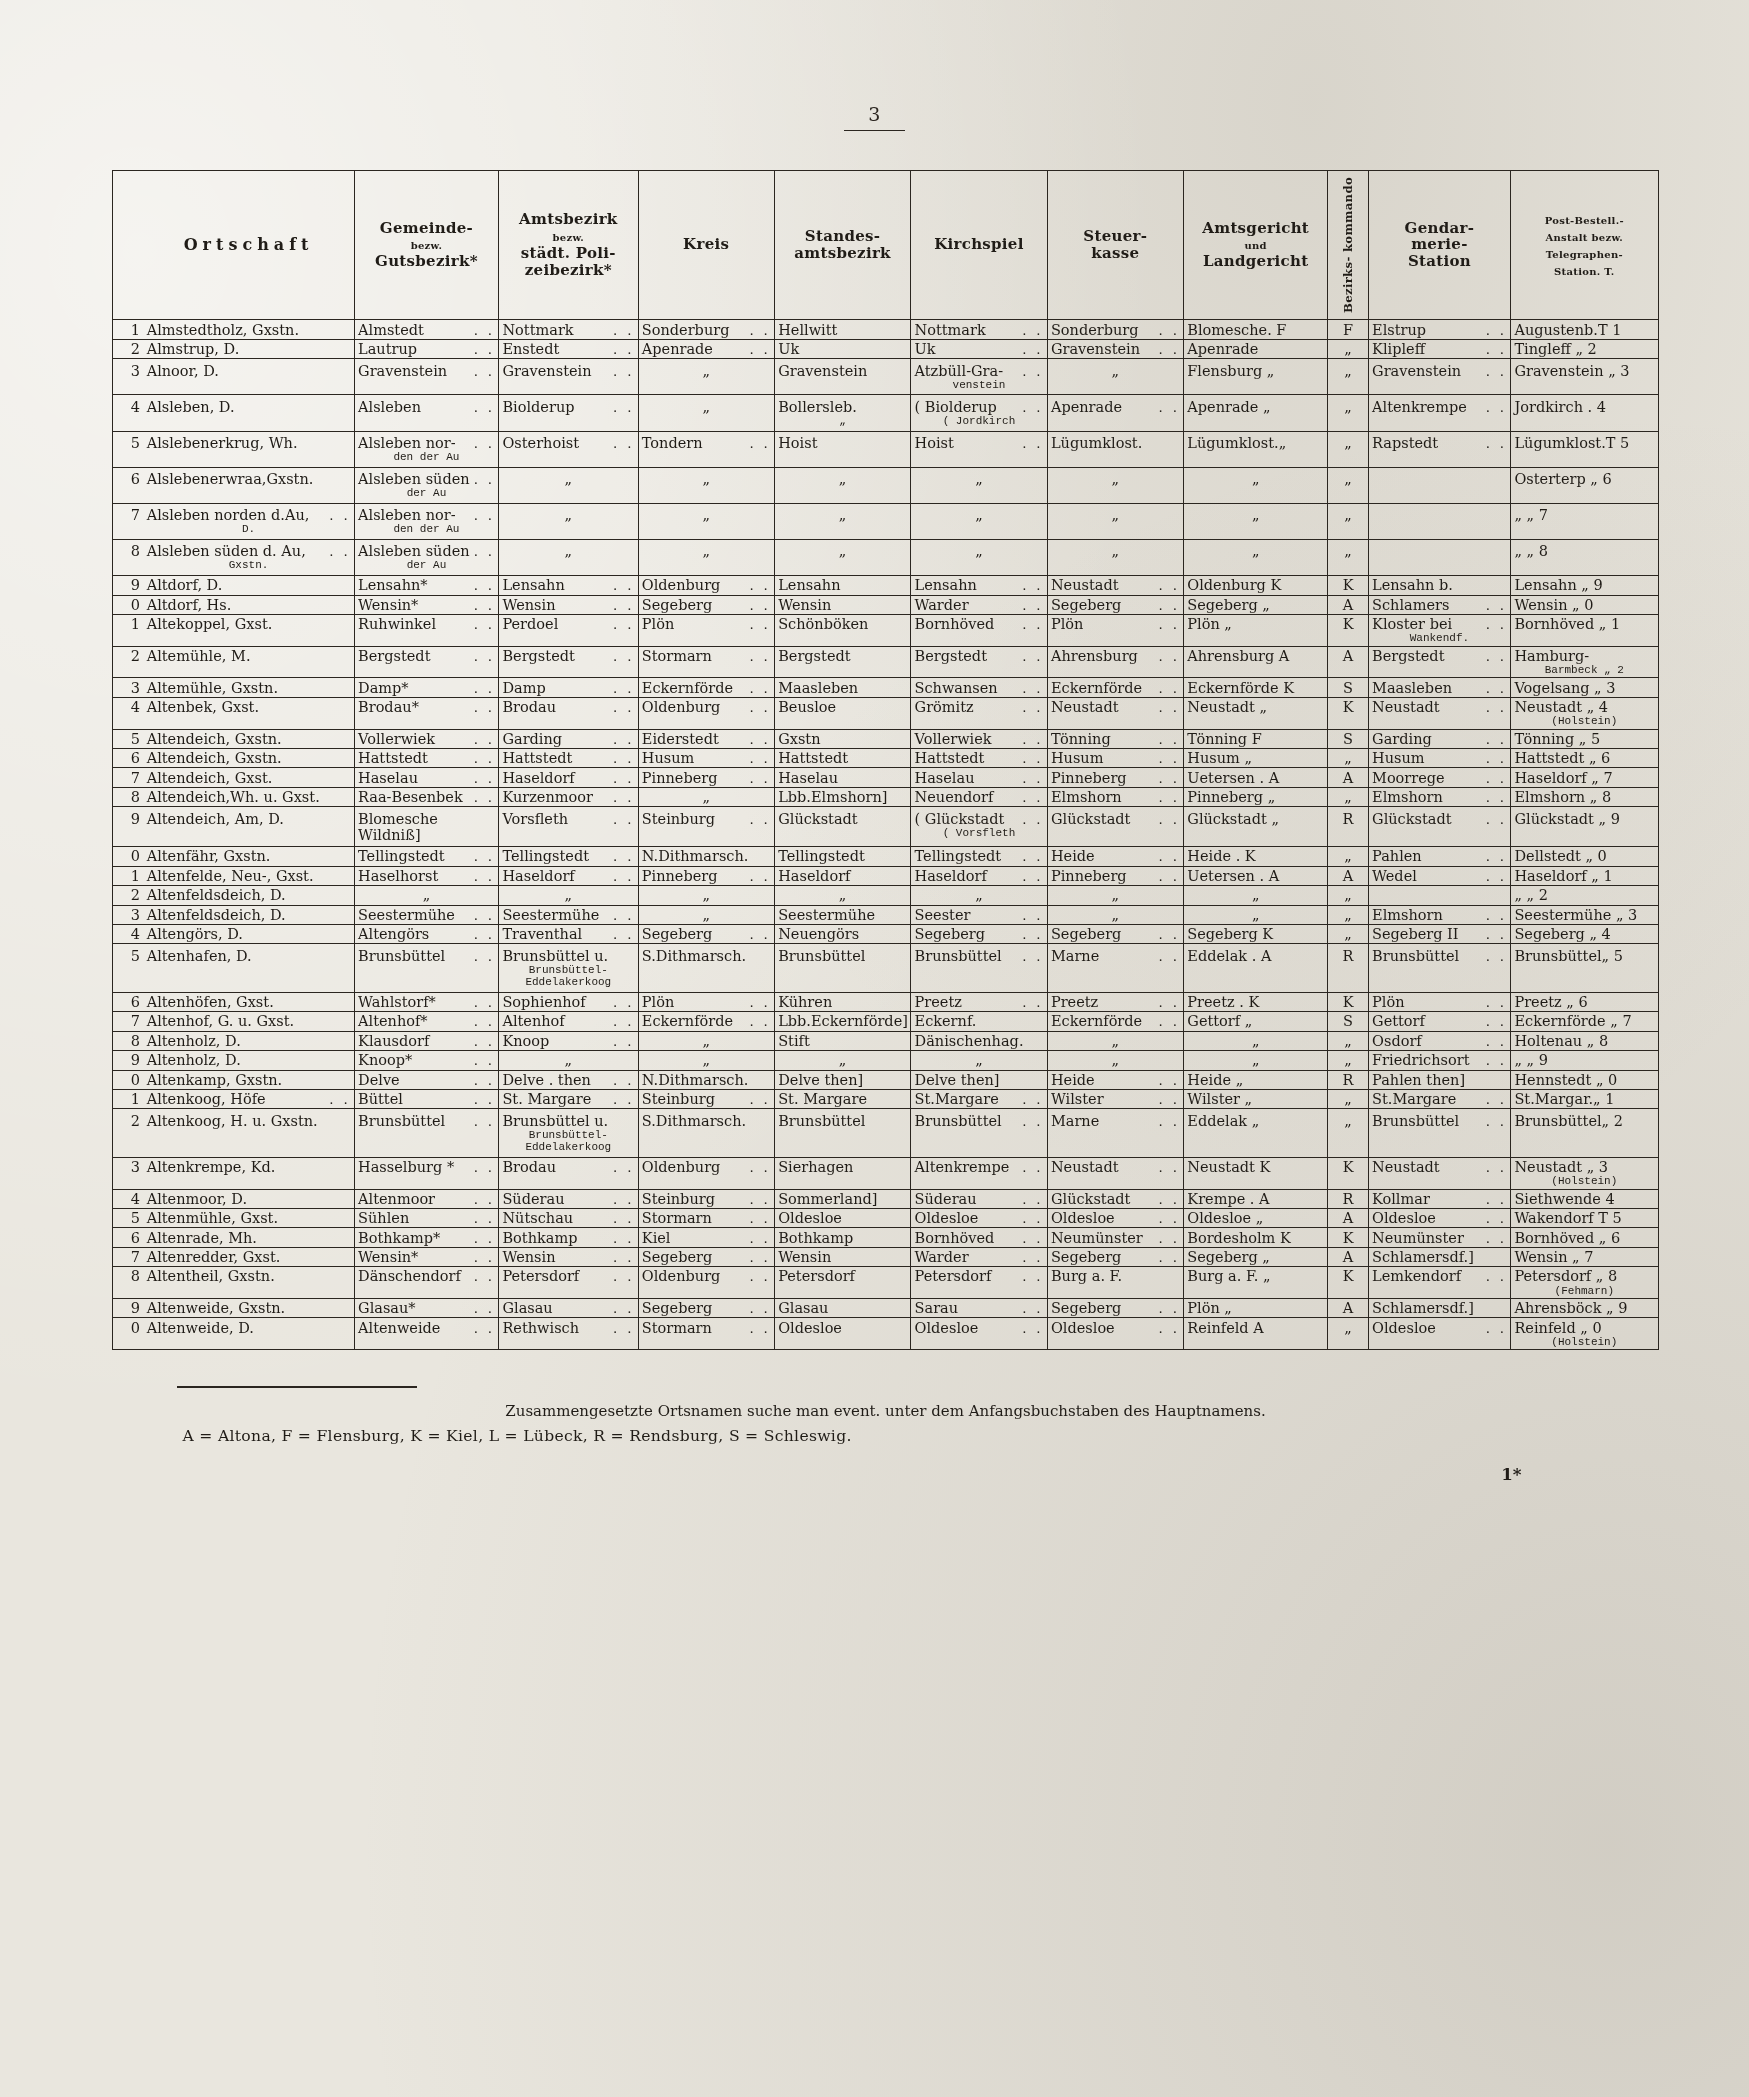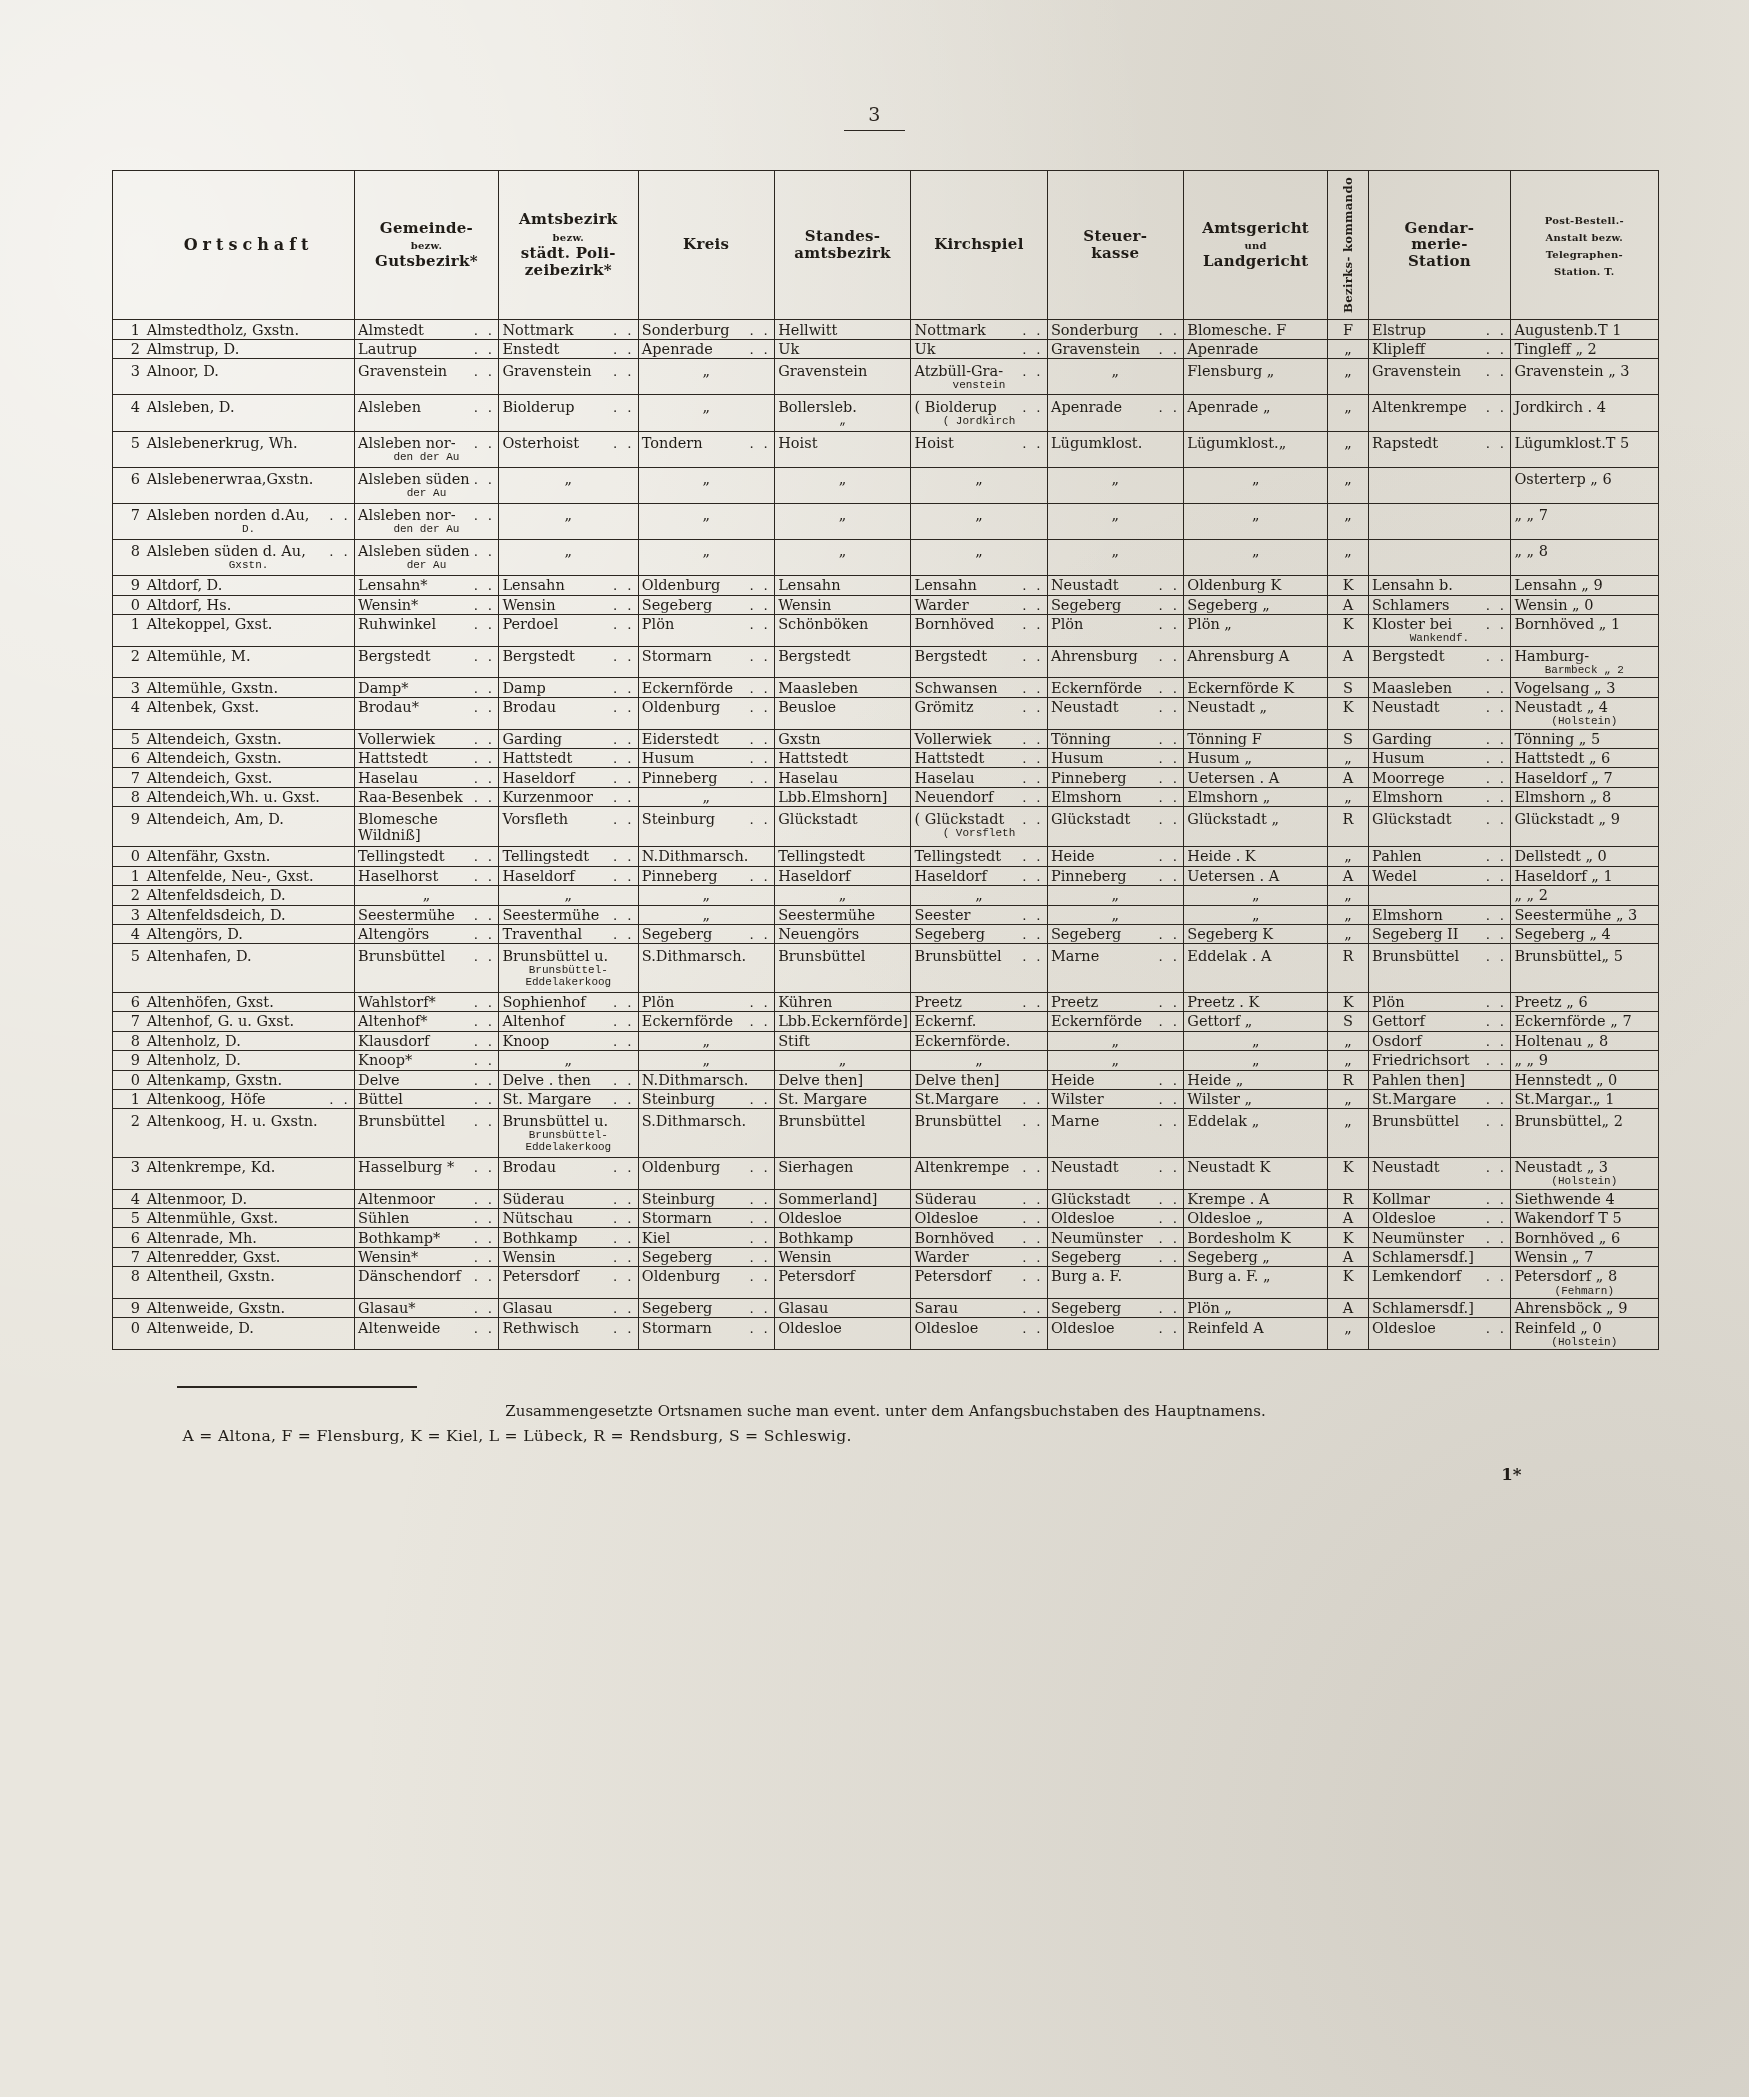--- a/index.html
+++ b/index.html
@@ -1127,21 +1127,21 @@
                 <span class="dots">. .</span>
               </div>
             </td>
             <td class="c-steuer">
               <div class="cell">
                 <span class="txt">Elmshorn</span>
                 <span class="dots">. .</span>
               </div>
             </td>
             <td class="c-land">
-              <div>Elmshorn  „</div>
+              <div>Pinneberg  „</div>
             </td>
             <td class="c-bez">
               <div class="ctr">„</div>
             </td>
             <td class="c-gend">
               <div class="cell">
                 <span class="txt">Elmshorn</span>
                 <span class="dots">. .</span>
               </div>
             </td>
@@ -1614,21 +1614,21 @@
                 <span class="dots">. .</span>
               </div>
             </td>
             <td class="c-kreis">
               <div class="ctr">„</div>
             </td>
             <td class="c-stand">
               <div>Stift</div>
             </td>
             <td class="c-kirch">
-              <div>Eckernförde.</div>
+              <div>Dänischenhag.</div>
             </td>
             <td class="c-steuer">
               <div class="ctr">„</div>
             </td>
             <td class="c-land">
               <div class="ctr">„</div>
             </td>
             <td class="c-bez">
               <div class="ctr">„</div>
             </td>

